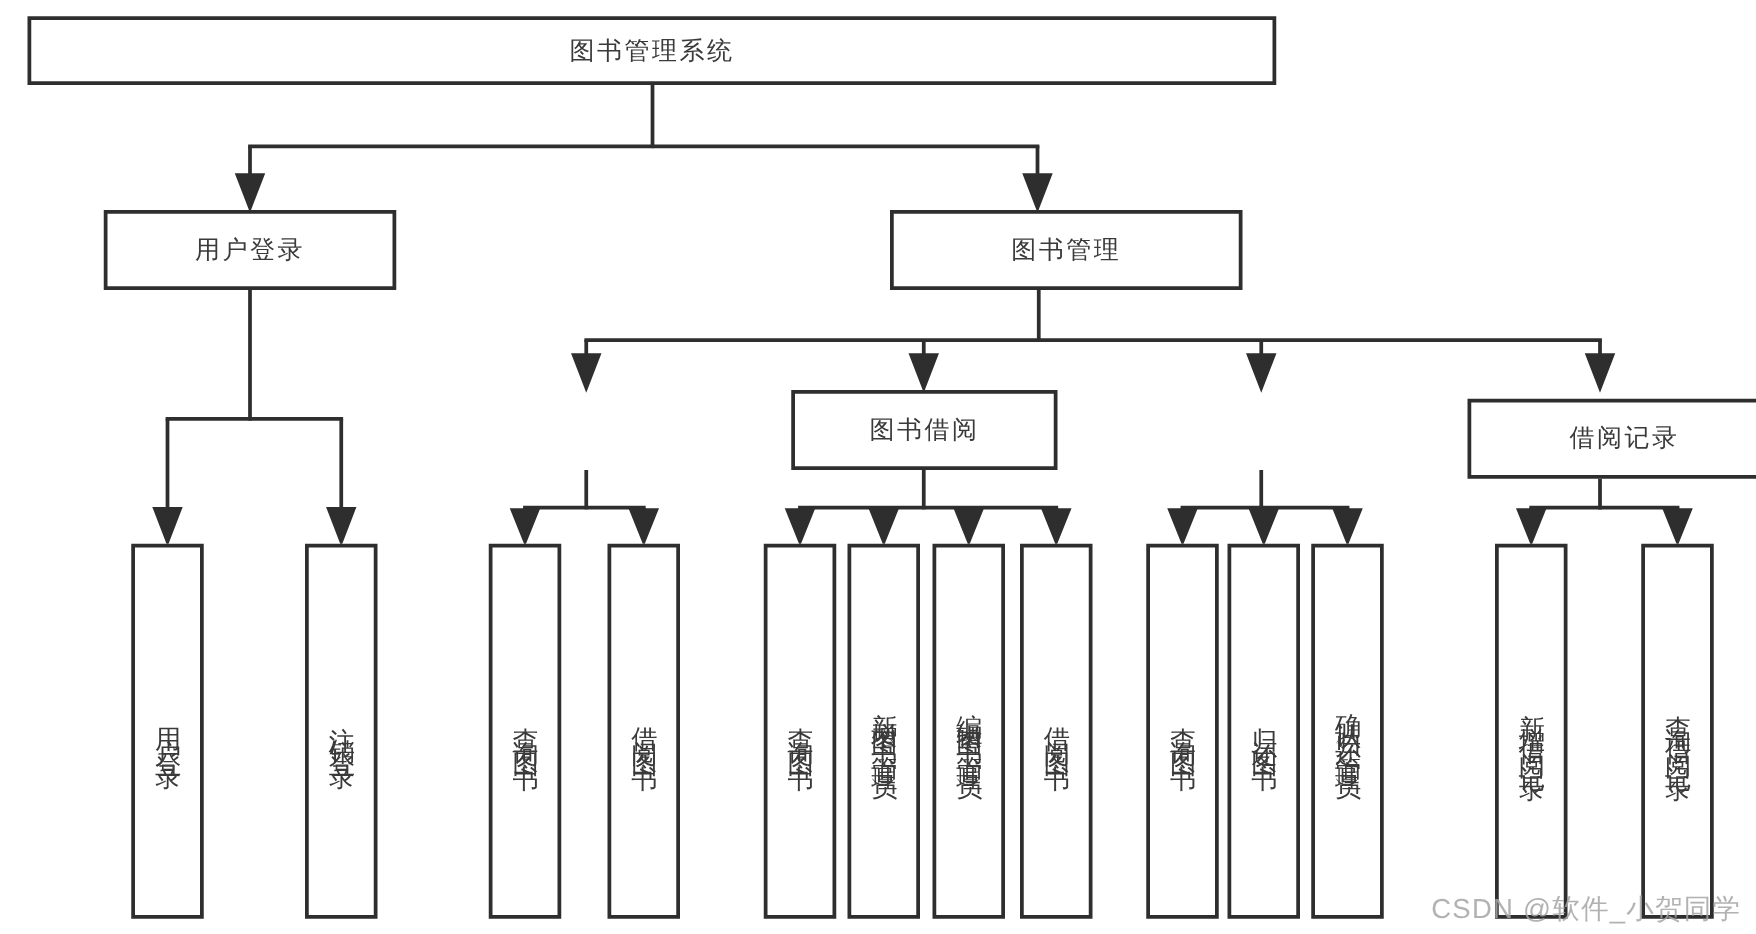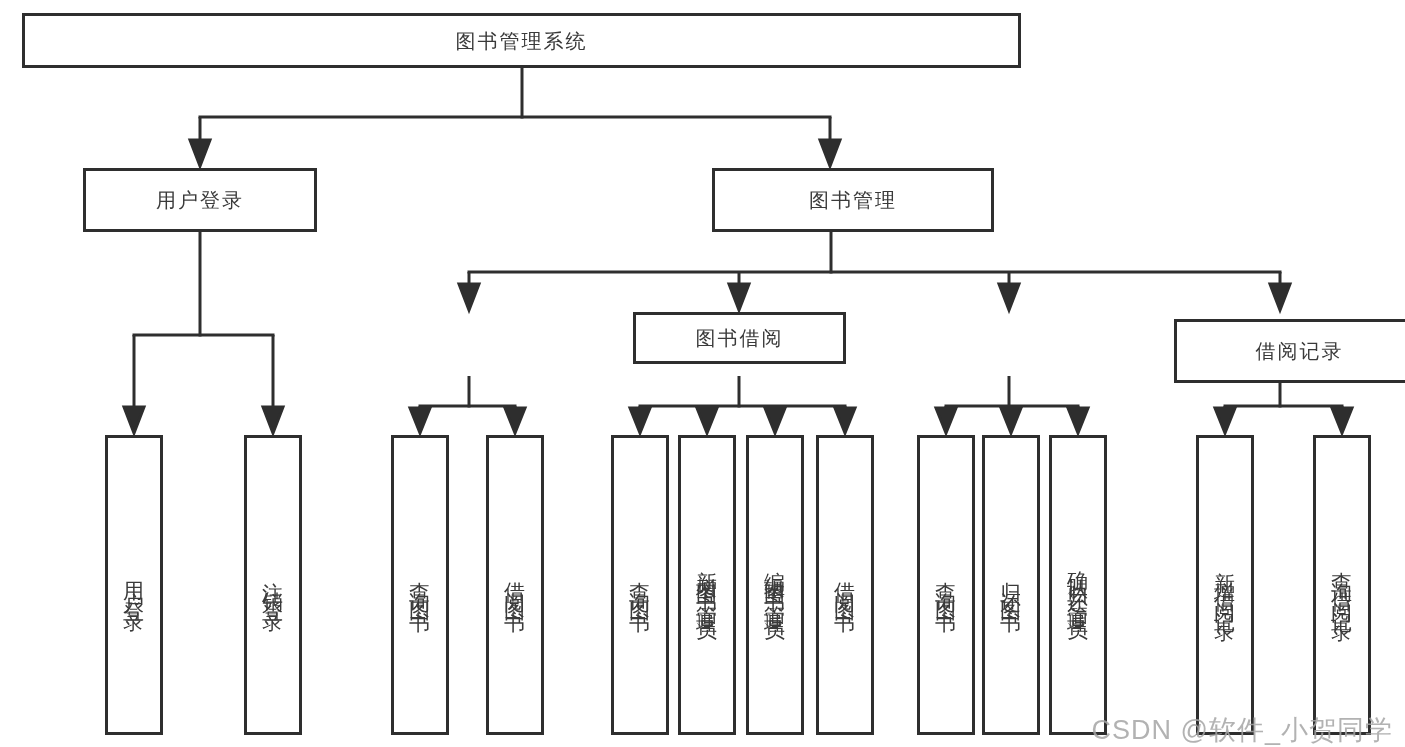--- a/index.html
+++ b/index.html
@@ -38,21 +38,21 @@
     text-orientation: mixed;
     font-size: 21px;
     letter-spacing: 10px;
     line-height: 1;
   }
   .node.v.long { letter-spacing: 7px; }
   .watermark {
     position: absolute;
     top: 712px;
     right: 12px;
-    font-size: 27px;
+    font-size: 22px;
     letter-spacing: 1px;
     color: rgba(164,164,164,0.85);
     white-space: nowrap;
     z-index: 5;
     text-align: center;
   }
 </style>
 </head>
 <body>
 
@@ -132,21 +132,21 @@
       <line x1="1342" y1="406" x2="1342" y2="414"></line>
       <polygon points="1332,408 1352,408 1342,433"></polygon>
     </g>
   </svg>
 
   <div class="node h" style="left:22px; top:13px; width:999px; height:55px;">图书管理系统</div>
 
   <div class="node h" style="left:83px; top:168px; width:234px; height:64px;">用户登录</div>
   <div class="node h" style="left:712px; top:168px; width:282px; height:64px;">图书管理</div>
 
-  <div class="node h" style="left:633px; top:312px; width:213px; height:52px;">图书借阅</div>
+  <div class="node h" style="left:633px; top:312px; width:213px; height:64px;">图书借阅</div>
   <div class="node h" style="left:1174px; top:319px; width:251px; height:64px;">借阅记录</div>
 
   <div class="node v" style="left:105px; top:435px; width:58px; height:300px;">用户登录</div>
   <div class="node v" style="left:244px; top:435px; width:58px; height:300px;">注销登录</div>
 
   <div class="node v" style="left:391px; top:435px; width:58px; height:300px;">查询图书</div>
   <div class="node v" style="left:486px; top:435px; width:58px; height:300px;">借阅图书</div>
 
   <div class="node v" style="left:611px; top:435px; width:58px; height:300px;">查询图书</div>
   <div class="node v long" style="left:678px; top:435px; width:58px; height:300px;">新增图书（管理员）</div>

